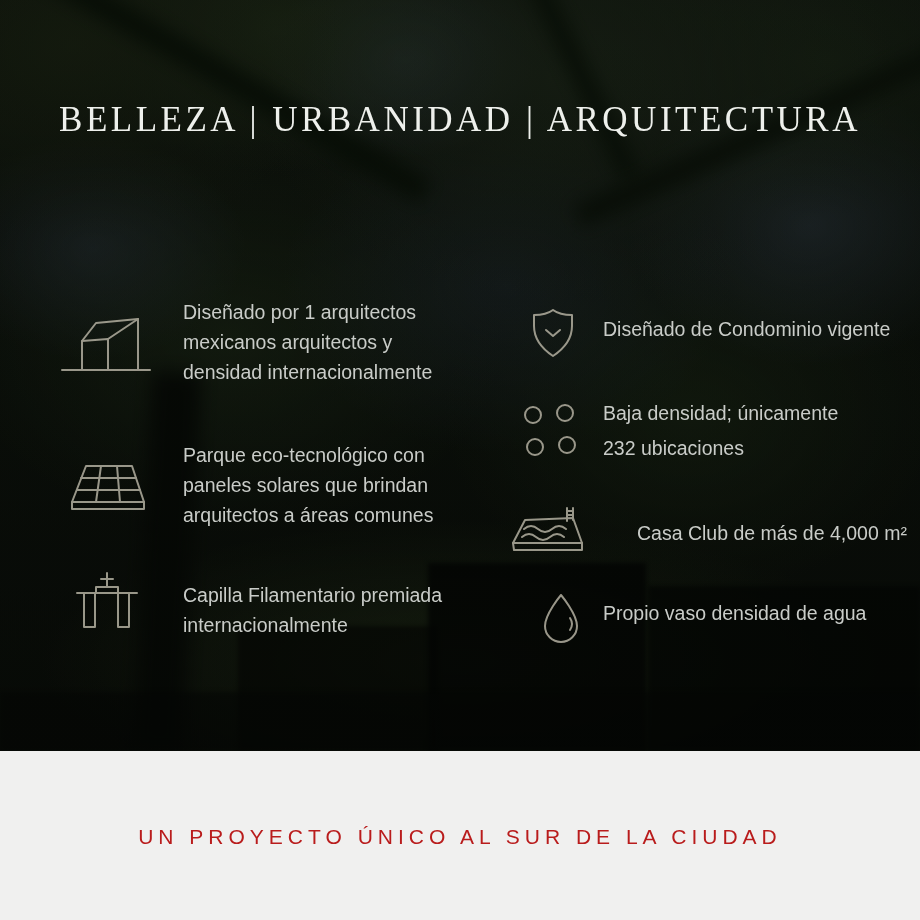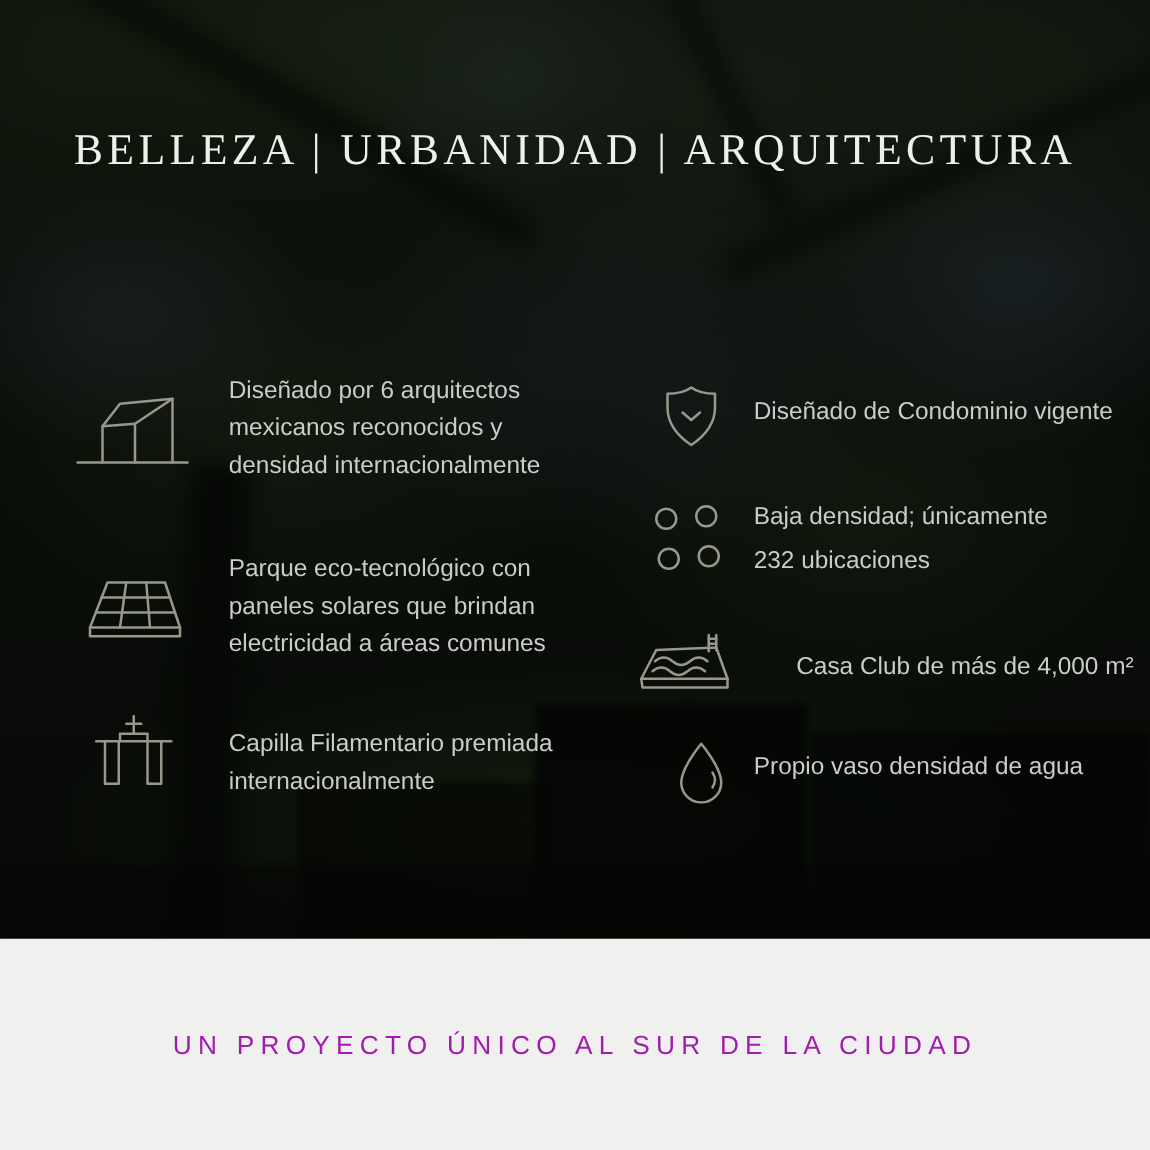--- a/index.html
+++ b/index.html
@@ -44,21 +44,21 @@
   .feat{position:absolute;}
   .feat svg{display:block;stroke:#a6a395;stroke-width:2;fill:none;
             stroke-linecap:round;stroke-linejoin:round;opacity:.92;}
   .ftext{position:absolute;color:#c9ccc8;font-size:19.5px;line-height:30px;
          font-weight:400;white-space:nowrap;}
   .ftext.tall{line-height:35px;}
   
   .footer{position:absolute;left:0;top:751px;width:920px;height:169px;background:#f0f0ef;}
   .footer-tagline{
     position:absolute;left:0;top:74px;width:920px;text-align:center;
-    color:#a21caf;font-size:21px;letter-spacing:5px;white-space:nowrap;
+    color:#b91c1c;font-size:21px;letter-spacing:5px;white-space:nowrap;
   }
 </style>
 </head>
 <body>
 
 <div class="stage">
 
   <div class="photo">
     <div class="blob branch-a"></div>
     <div class="blob branch-b"></div>
@@ -75,39 +75,39 @@
 
   <div class="feat" style="left:60px;top:301px">
     <svg width="92" height="72" viewBox="0 0 92 72">
       <path d="M2 69 H90"></path>
       <path d="M22 69 V40 L36 22 L78 18 V69"></path>
       <path d="M22 40 L48 38 V69"></path>
       <path d="M48 38 L78 18"></path>
     </svg>
   </div>
   <div class="ftext" style="left:183px;top:297px">
-    <div>Diseñado por 6 arquitectos</div>
-    <div>mexicanos reconocidos y</div>
+    <div>Diseñado por 1 arquitectos</div>
+    <div>mexicanos arquitectos y</div>
     <div>densidad internacionalmente</div>
   </div>
 
   <div class="feat" style="left:64px;top:458px">
     <svg width="88" height="60" viewBox="0 0 88 60">
       <path d="M22 8 H68 L80 44 H8 Z"></path>
       <path d="M8 44 V51 H80 V44"></path>
       <path d="M17 20 H72"></path>
       <path d="M13 32 H76"></path>
       <path d="M37 8 L32 44"></path>
       <path d="M53 8 L56 44"></path>
     </svg>
   </div>
   <div class="ftext" style="left:183px;top:440px">
     <div>Parque eco-tecnológico con</div>
     <div>paneles solares que brindan</div>
-    <div>electricidad a áreas comunes</div>
+    <div>arquitectos a áreas comunes</div>
   </div>
 
   <div class="feat" style="left:73px;top:571px">
     <svg width="66" height="60" viewBox="0 0 66 60">
       <path d="M34 2 V16"></path>
       <path d="M28 8 H40"></path>
       <path d="M23 22 V16 H45 V22"></path>
       <path d="M4 22 H64"></path>
       <path d="M11 22 V56 H22 V22"></path>
       <path d="M45 22 V56 H56 V22"></path>

